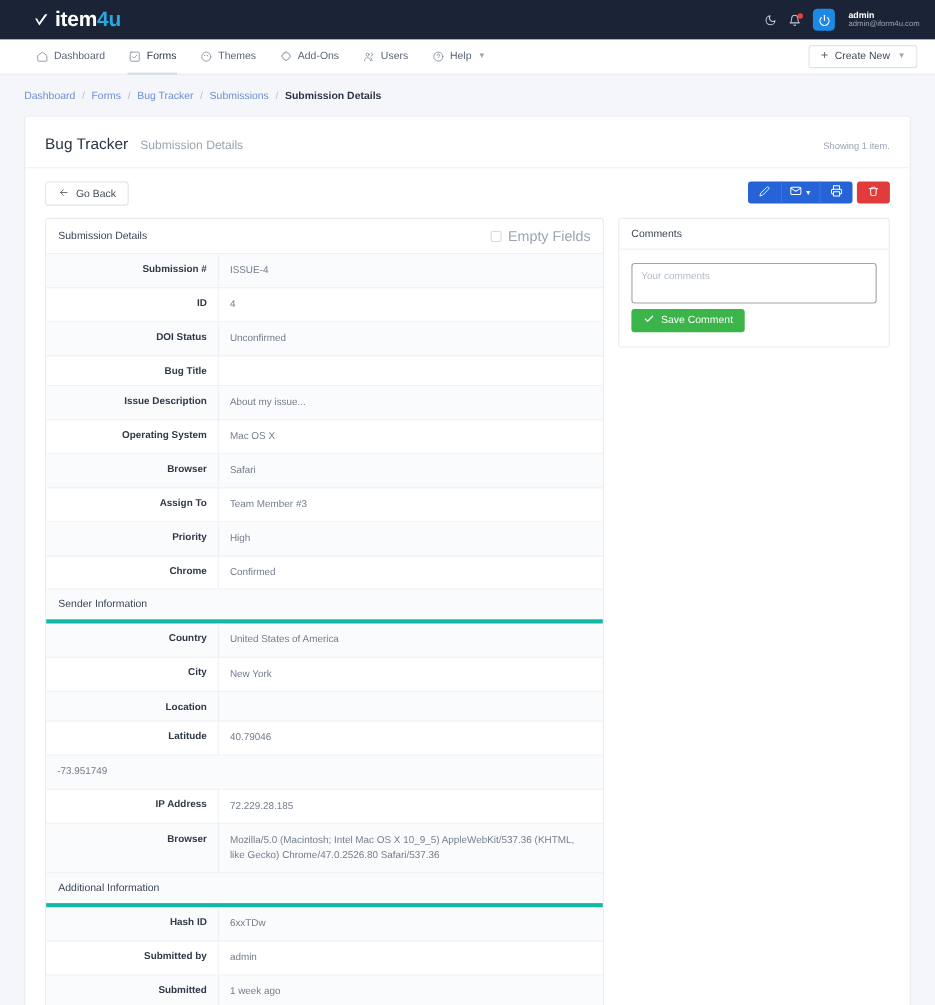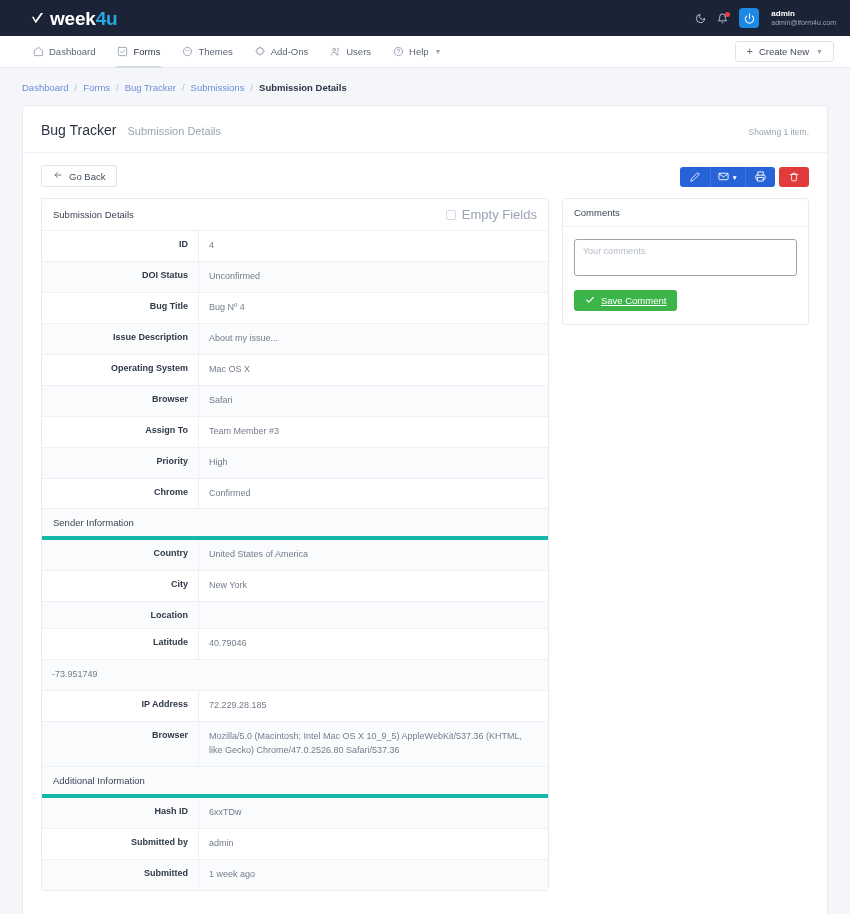--- a/index.html
+++ b/index.html
@@ -86,21 +86,21 @@
   .card-head {
     display: flex; align-items: baseline;
     padding: 16px 18px 14px 18px;
     border-bottom: 1px solid #edf0f5;
   }
   .card-title { font-size: 14px; color: #2b3445; }
   .card-subtitle { font-size: 11px; color: #9aa4b3; margin-left: 11px; }
   .showing { margin-left: auto; font-size: 8.5px; color: #9aa4b3; }
 
   .toolbar {
-    display: flex; align-items: flex-end;
+    display: flex; align-items: flex-start;
     padding: 12px 18px 11px 18px;
   }
   .goback {
     display: flex; align-items: center; gap: 6px;
     height: 22px; padding: 0 11px;
     border: 1px solid #dfe4ec; border-radius: 3px; background: #fff;
     font-size: 9.5px; color: #424b5a; cursor: pointer;
   }
   .actions { margin-left: auto; display: flex; align-items: center; gap: 4px; }
   .btn-group { display: flex; background: #2563d6; border-radius: 3px; overflow: hidden; }
@@ -157,37 +157,36 @@
   .comments-body { padding: 12px 11px 13px 11px; }
   .comment-area {
     width: 100%; height: 37px; resize: none;
     border: 1px solid #a3a3a3; border-radius: 3px;
     padding: 6px 8px; font-size: 9px; color: #5a6474;
     font-family: "Liberation Sans", sans-serif;
     outline: none; background: #fff;
   }
   .comment-area::placeholder { color: #b3bbc7; }
   .save-comment {
-    margin-top: 10px; height: 21px; padding: 0 11px;
+    height: 21px; padding: 0 11px;
     display: inline-flex; align-items: center; gap: 6px;
     background: #3bb54a; border: none; border-radius: 3px;
     color: #fff; font-size: 9.5px; cursor: pointer;
     font-family: "Liberation Sans", sans-serif;
-    text-decoration: underline;
   }
 </style>
 </head>
 <body>
 
 <div class="topbar">
   <div class="logo">
     <svg class="logo-check" viewBox="0 0 16 16">
       <path d="M2 6.2 L6.2 13 L14 2 L11.6 2 L6 10 L4 6.2 Z" fill="#ffffff"></path>
     </svg>
-    <span class="logo-text"><span>week</span><span class="accent">4u</span></span>
+    <span class="logo-text"><span>item</span><span class="accent">4u</span></span>
   </div>
 
   <div class="topbar-right">
     <span class="tb-icon">
       <svg width="11" height="11" viewBox="0 0 24 24" fill="none" stroke="currentColor" stroke-width="2" stroke-linecap="round" stroke-linejoin="round">
           <path d="M21 12.79A9 9 0 1 1 11.21 3 7 7 0 0 0 21 12.79z"></path>
         </svg>
     </span>
     <span class="tb-icon">
       <svg width="11" height="11" viewBox="0 0 24 24" fill="none" stroke="currentColor" stroke-width="2" stroke-linecap="round" stroke-linejoin="round">
@@ -357,31 +356,34 @@
     <div class="col-left">
       <div class="panel">
         <div class="panel-head">
           <span>Submission Details</span>
           <label class="empty-fields">
             <span class="chk"></span>
             <span class="ef-label">Empty Fields</span>
           </label>
         </div>
         <div id="detail-rows">
+            <div class="drow alt">
+              <div class="dlabel">Submission #</div>
+              <div class="dvalue">ISSUE-4</div>
+            </div>
             <div class="drow">
               <div class="dlabel">ID</div>
               <div class="dvalue">4</div>
             </div>
             <div class="drow alt">
               <div class="dlabel">DOI Status</div>
               <div class="dvalue">Unconfirmed</div>
             </div>
             <div class="drow">
               <div class="dlabel">Bug Title</div>
-              <div class="dvalue">Bug Nº 4</div>
             </div>
             <div class="drow alt">
               <div class="dlabel">Issue Description</div>
               <div class="dvalue">About my issue...</div>
             </div>
             <div class="drow">
               <div class="dlabel">Operating System</div>
               <div class="dvalue">Mac OS X</div>
             </div>
             <div class="drow alt">

